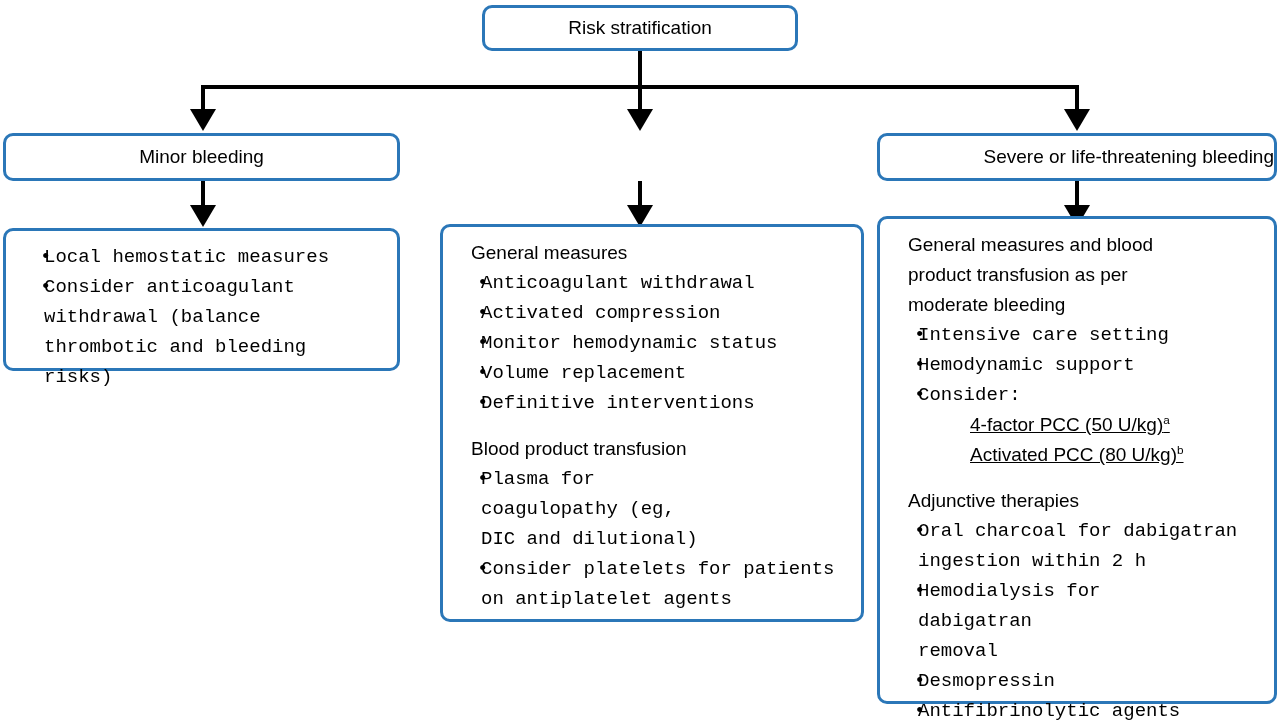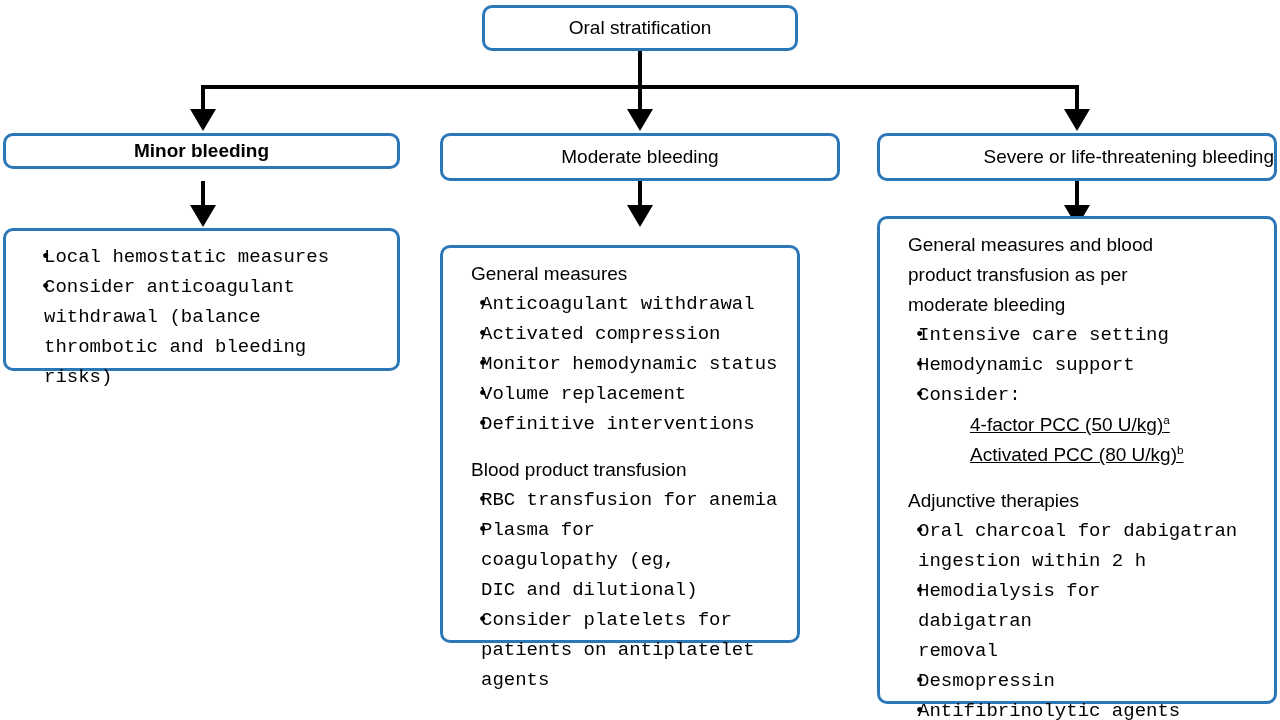--- a/index.html
+++ b/index.html
@@ -49,52 +49,48 @@
     <line x1="203" y1="181" x2="203" y2="206" stroke="var(--arrow)" stroke-width="4"></line>
     <line x1="640" y1="181" x2="640" y2="206" stroke="var(--arrow)" stroke-width="4"></line>
     <line x1="1077" y1="181" x2="1077" y2="206" stroke="var(--arrow)" stroke-width="4"></line>
 
     <polygon points="190,205 216,205 203,227" fill="var(--arrow)"></polygon>
     <polygon points="627,205 653,205 640,227" fill="var(--arrow)"></polygon>
     <polygon points="1064,205 1090,205 1077,227" fill="var(--arrow)"></polygon>
   </svg>
 
   <div class="box hbox" style="left:482px;top:5px;width:316px;height:46px;">
-    <span>Oral stratification</span>
+    <span>Risk stratification</span>
   </div>
 
-  <div class="box hbox" style="left:3px;top:133px;width:397px;height:36px;font-weight:bold;">
+  <div class="box hbox" style="left:3px;top:133px;width:397px;height:48px;">
     <span>Minor bleeding</span>
-  </div>
-  <div class="box hbox" style="left:440px;top:133px;width:400px;height:48px;">
-    <span>Moderate bleeding</span>
   </div>
   <div class="box hbox" style="left:877px;top:133px;width:400px;height:48px;justify-content:flex-end;">
     <span>Severe or life-threatening bleeding</span>
   </div>
 
   <div class="box cbox" style="left:3px;top:228px;width:397px;height:143px;">
     <div class="section">
       <div class="bullet">Local hemostatic measures</div>
       <div class="bullet w295">Consider anticoagulant withdrawal (balance thrombotic and bleeding risks)</div>
     </div>
   </div>
 
-  <div class="box cbox" style="left:440px;top:245px;width:360px;height:398px;">
+  <div class="box cbox" style="left:440px;top:224px;width:424px;height:398px;">
     <div class="section">
       <div class="heading">General measures</div>
       <div class="bullet">Anticoagulant withdrawal</div>
       <div class="bullet">Activated compression</div>
       <div class="bullet">Monitor hemodynamic status</div>
       <div class="bullet">Volume replacement</div>
       <div class="bullet">Definitive interventions</div>
     </div>
     <div class="section">
       <div class="heading">Blood product transfusion</div>
-      <div class="bullet">RBC transfusion for anemia</div>
       <div class="bullet w228">Plasma for coagulopathy (eg, DIC and dilutional)</div>
       <div class="bullet">Consider platelets for patients on antiplatelet agents</div>
     </div>
   </div>
 
   <div class="box cbox" style="left:877px;top:216px;width:400px;height:488px;">
     <div class="section">
       <div class="heading w262" style="max-width:290px;">General measures and blood product transfusion as per moderate bleeding</div>
       <div class="bullet">Intensive care setting</div>
       <div class="bullet">Hemodynamic support</div>

